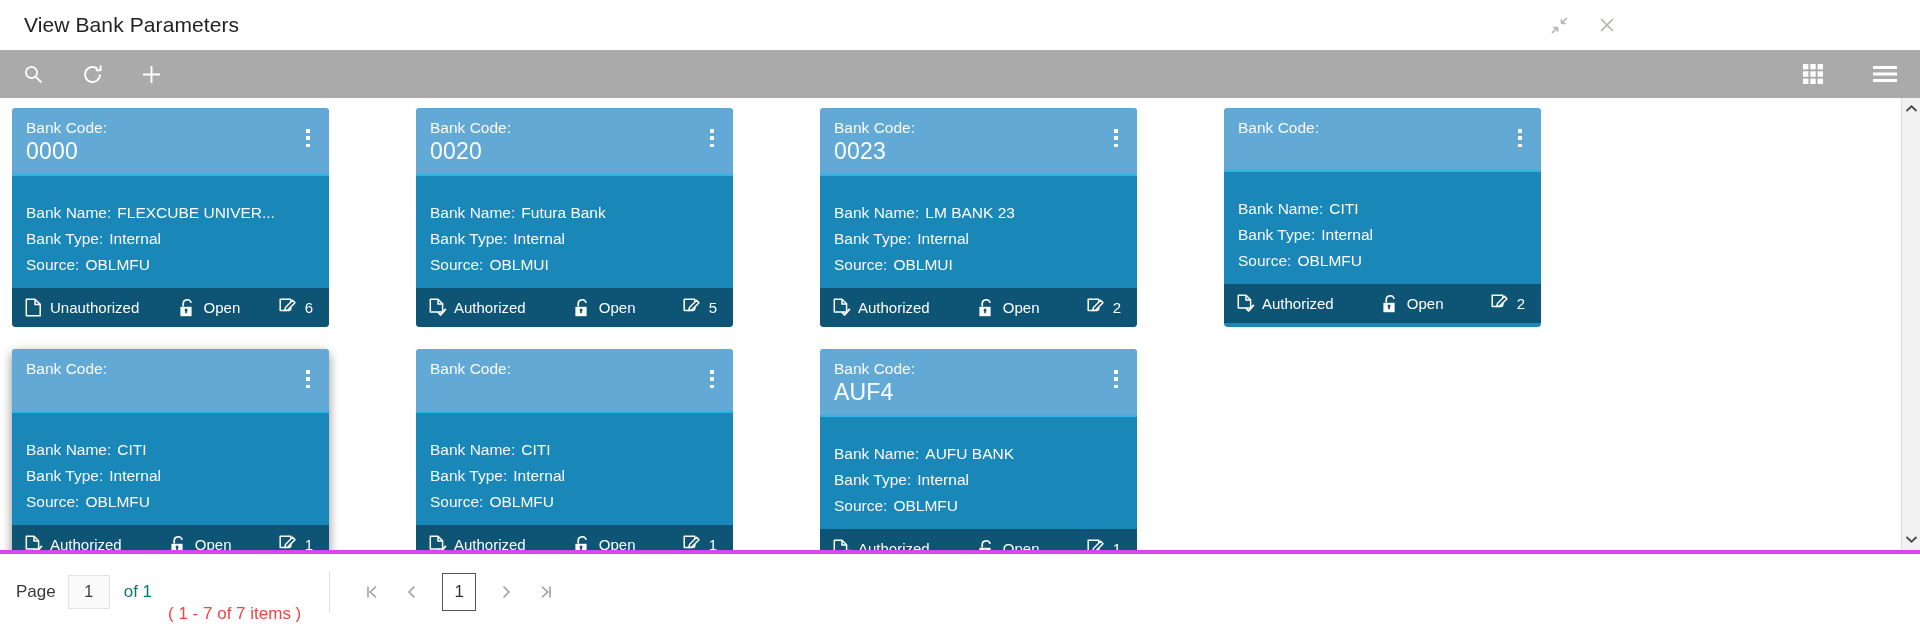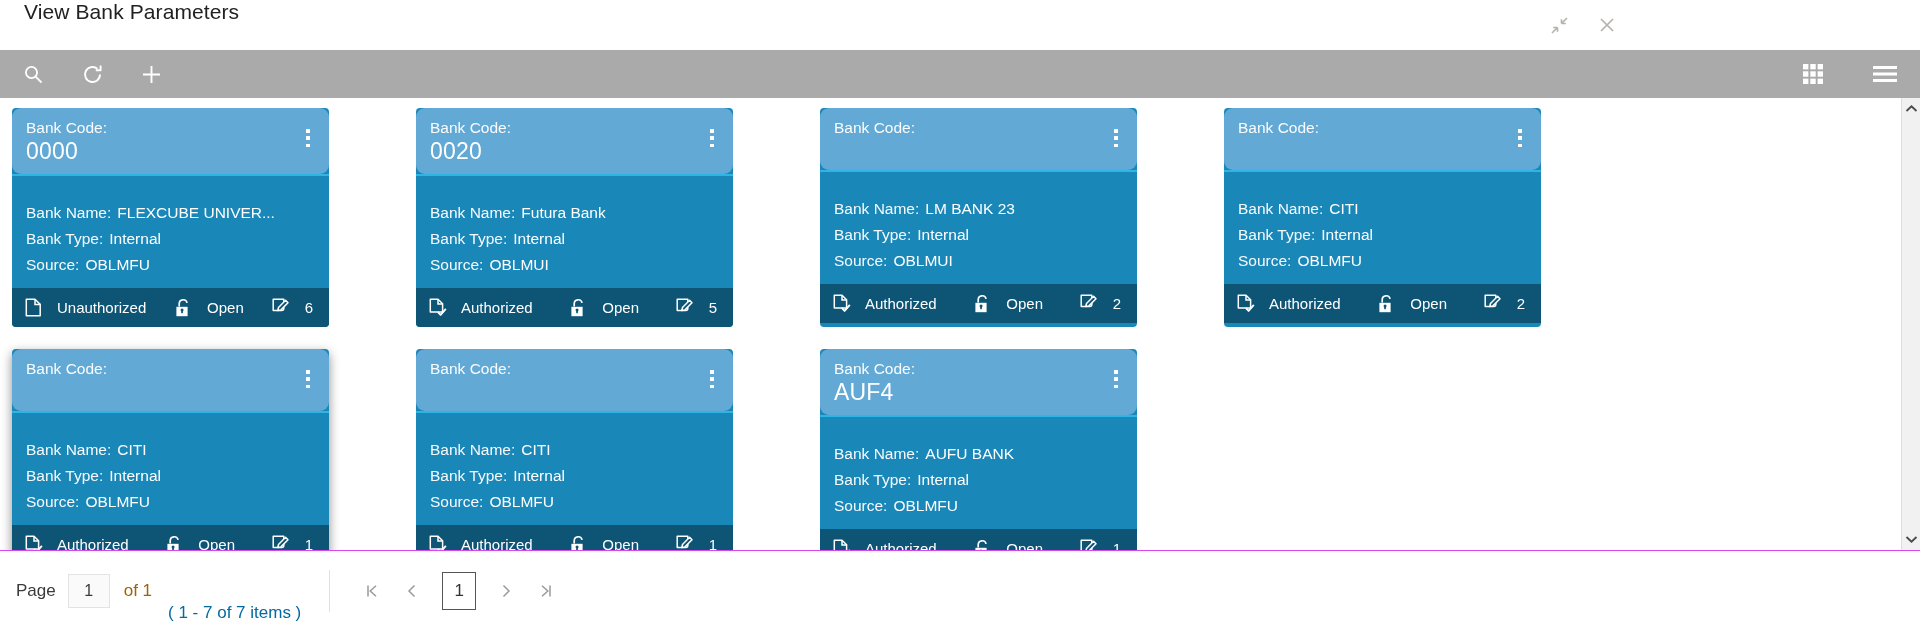--- a/index.html
+++ b/index.html
@@ -7,21 +7,21 @@
     width: 1920px; height: 630px;
     font-family: "Liberation Sans", sans-serif;
     background: #ffffff;
     overflow: hidden;
   }
 
   
   .titlebar {
     position: absolute; left: 0; top: 0; width: 1634px; height: 50px;
     background: #ffffff;
-    display: flex; align-items: flex-start;
+    display: flex; align-items: center;
   }
   .titlebar-title {
     font-size: 21px; color: #222222; padding-left: 24px; letter-spacing: .1px;
   }
   .titlebar-actions {
     position: absolute; right: 14px; top: 0; height: 50px;
     display: flex; align-items: center; gap: 22px;
   }
   .tb-icon {
     width: 26px; height: 26px; display: flex; align-items: center;
@@ -58,21 +58,20 @@
   
   .card {
     width: 317px; margin: 0 87px 22px 0; background: #1a87b9;
     border-radius: 4px; overflow: hidden; position: relative; cursor: pointer;
   }
   .card.is-active { box-shadow: 0 4px 11px rgba(0,0,0,.45); }
 
   .card-head {
     background: #63a9d6; padding: 10px 14px 9px 14px; position: relative;
     min-height: 62px;
-    border-radius: 9px;
   }
   .card-head-label {
     color: #ffffff; font-size: 15.5px; line-height: 20px; opacity: .97;
   }
   .card-head-value {
     color: #ffffff; font-size: 23px; line-height: 28px; font-weight: 400;
     letter-spacing: .2px; margin-top: -1px;
   }
   .card-kebab {
     position: absolute; right: 11px; top: 18px; width: 20px; height: 24px;
@@ -90,21 +89,21 @@
     overflow: hidden; text-overflow: ellipsis;
   }
   .card-row .k { opacity: .96; }
   .card-row .v { margin-left: 6px; }
 
   .card-foot {
     background: #0d5475; height: 39px; display: flex; align-items: center;
     padding: 0 12px; gap: 0;
   }
   .foot-item {
-    display: flex; align-items: center; gap: 14px; color: #ffffff;
+    display: flex; align-items: center; gap: 7px; color: #ffffff;
     font-size: 15px; white-space: nowrap;
   }
   .foot-status { flex: 0 0 auto; }
   .foot-lock   { margin-left: auto; }
   .foot-count  { margin-left: auto; margin-right: 4px; }
   .foot-icon { width: 19px; height: 20px; display: flex; align-items: center; justify-content: center; }
   .foot-icon svg { display: block; }
 
   
   .vscroll {
@@ -112,31 +111,31 @@
     background: #f1f1f1; border-left: 1px solid #dcdcdc;
     display: flex; flex-direction: column; justify-content: space-between;
     align-items: center; padding: 3px 0;
   }
   .vscroll-arrow { color: #4a4a4a; width: 19px; height: 16px;
     display: flex; align-items: center; justify-content: center; cursor: pointer; }
 
   
   .pager {
     position: absolute; left: 0; top: 550px; width: 1920px; height: 80px;
-    background: #ffffff; border-top: 1px solid #d946ef;
+    background: #ffffff; border-top: 4px solid #d946ef;
     display: flex; align-items: center; padding-left: 8px;
   }
   .pager-label { font-size: 17px; color: #3a3a3a; padding: 0 12px 0 8px; }
   .pager-input {
     width: 42px; height: 34px; border: 1px solid #e3e3e3; background: #fafafa;
     font-family: "Liberation Sans", sans-serif; font-size: 16px; color: #3a3a3a;
     text-align: center; outline: none;
   }
-  .pager-of { font-size: 17px; color: #a16207; padding-left: 14px; }
-  .pager-range { font-size: 17px; color: #0369a1; padding-left: 16px; margin-top: 44px; }
+  .pager-of { font-size: 17px; color: #0f766e; padding-left: 14px; }
+  .pager-range { font-size: 17px; color: #ef4444; padding-left: 16px; margin-top: 44px; }
   .pager-sep {
     width: 1px; height: 42px; background: #e0e0e0; margin: 0 22px 0 28px;
   }
   .pager-nav { display: flex; align-items: center; gap: 0; }
   .pg-btn {
     width: 40px; height: 34px; display: flex; align-items: center;
     justify-content: center; color: #9a9a9a; font-size: 17px; cursor: pointer;
   }
   .pg-btn svg { display: block; }
   .pg-num {
@@ -304,20 +303,21 @@
                 <path d="M6.5 9.5 L13.6 2.3 L16 4.7 L8.9 11.9 L5.8 12.5 Z" fill="#0d5475" stroke-linejoin="round"></path>
               </svg>
             </span>
             <span>5</span>
           </div>
         </div>
       </div>
       <div class="card">
         <div class="card-head">
           <div class="card-head-label">Bank Code:</div>
+          <div class="card-head-value">0023</div>
           <div class="card-kebab">
             <i></i>
             <i></i>
             <i></i>
           </div>
         </div>
         <div class="card-head-rule"></div>
         <div class="card-body">
           <div class="card-row"><span class="k">Bank Name:</span><span class="v">LM BANK 23</span></div>
           <div class="card-row"><span class="k">Bank Type:</span><span class="v">Internal</span></div>

